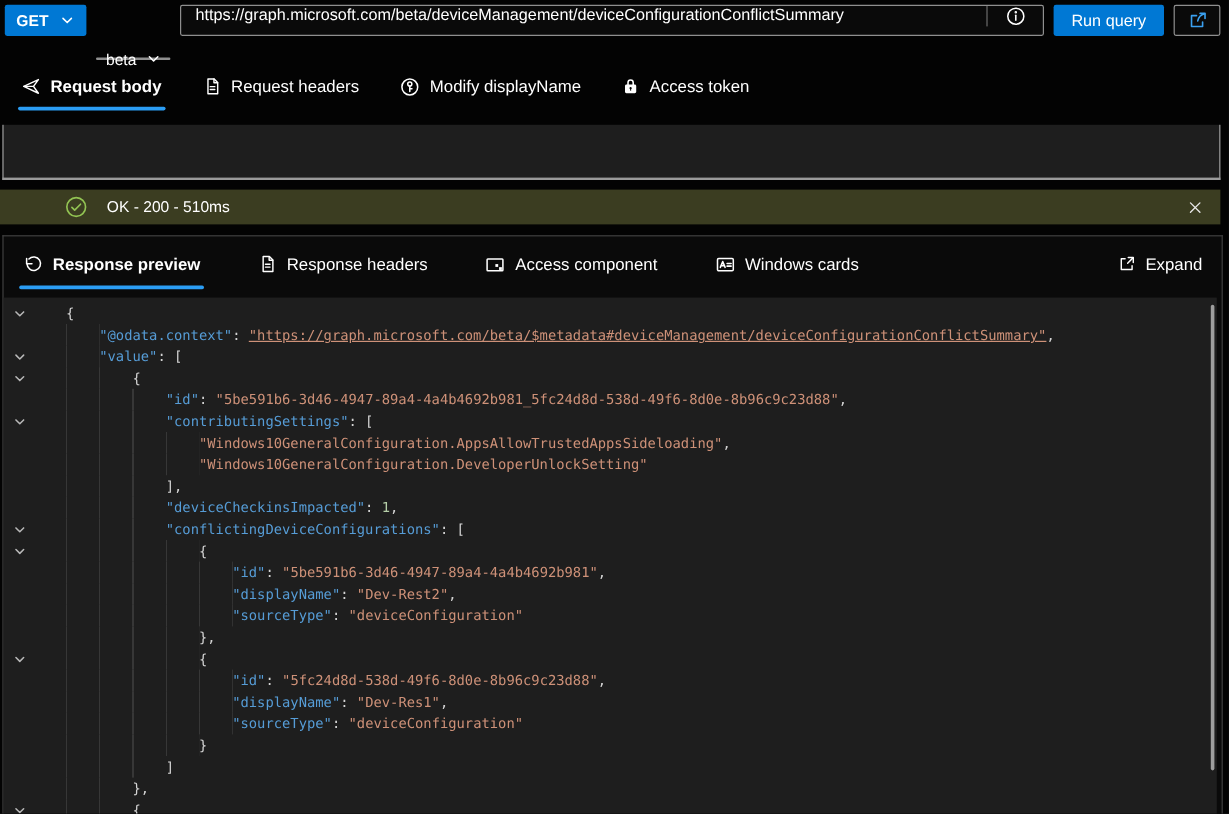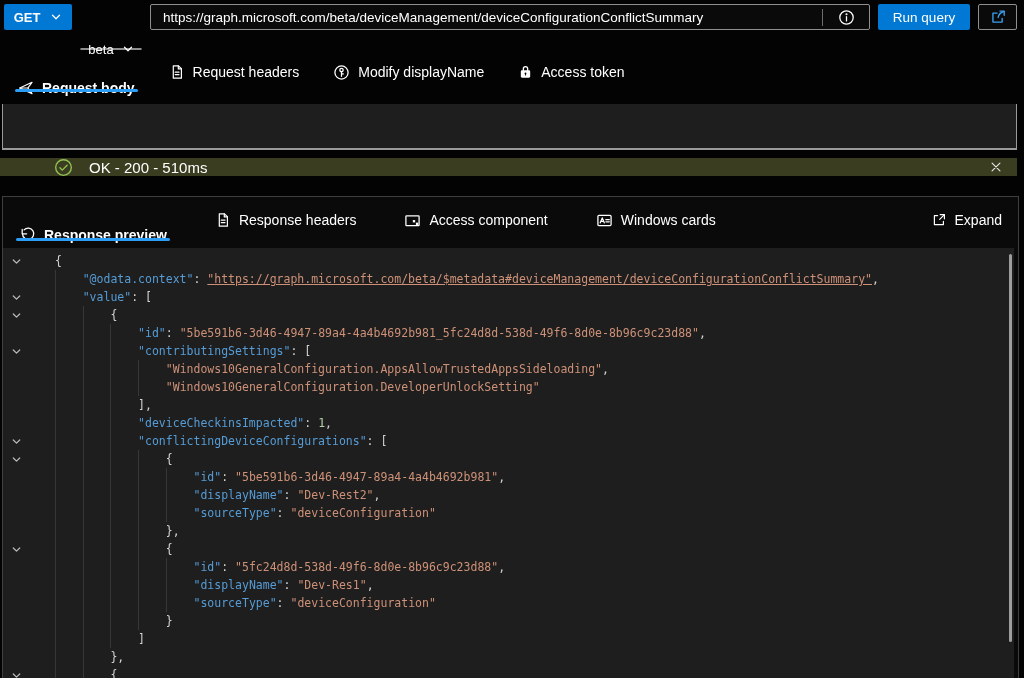--- a/index.html
+++ b/index.html
@@ -11,43 +11,43 @@
   }
   .icn{display:inline-flex;align-items:center;justify-content:center;flex:none;}
   .icn svg{display:block;}
 
   
   .topbar{position:absolute;top:4px;left:4px;right:7px;height:26px;display:flex;gap:8px;}
   .btn-method{width:68px;background:#0078d4;border-radius:2px;display:flex;align-items:center;
     justify-content:center;gap:10px;font-size:13px;font-weight:600;cursor:pointer;}
   .dd-version{width:60px;background:#0a0a0a;border:1px solid #8f8f8f;border-radius:2px;display:flex;
     align-items:center;justify-content:center;gap:8px;font-size:13px;cursor:pointer;margin-top:44px;}
-  .url-box{flex:1;background:#0a0a0a;border:1px solid #8f8f8f;border-radius:2px;display:flex;align-items:center;min-width:0;}
+  .url-box{flex:1;background:#0a0a0a;border:1px solid #8f8f8f;border-radius:2px;display:flex;align-items:flex-start;min-width:0;}
   .url-text{flex:1;display:flex;align-items:center;padding:0 12px;font-size:13.5px;white-space:nowrap;overflow:hidden;min-width:0;}
   .url-info{width:46px;display:flex;align-items:center;justify-content:center;border-left:1px solid #6d6d6d;cursor:pointer;}
   .btn-run{width:92px;background:#0078d4;border-radius:2px;display:flex;align-items:center;
     justify-content:center;font-size:13.5px;cursor:pointer;}
   .btn-share{width:37px;border:1px solid #8f8f8f;border-radius:2px;display:flex;align-items:center;
     justify-content:center;cursor:pointer;background:#0a0a0a;}
 
   
   .tabsrow{position:absolute;top:48px;left:4px;right:7px;height:48px;display:flex;gap:34px;
     padding-left:14px;align-items:center;}
   .tab{display:flex;align-items:center;gap:8px;font-size:14px;position:relative;height:100%;cursor:pointer;}
-  .tab.sel{font-weight:700;align-items:flex-end;}
+  .tab.sel{font-weight:700;}
   .tab.sel::after{content:"";position:absolute;left:-3px;right:-3px;bottom:4px;height:3px;
     background:#2b9df4;border-radius:2px;}
 
   
   .reqbody{position:absolute;top:104px;left:2px;right:7px;height:44px;background:#1e1e1e;
     border:1px solid #9a9a9a;border-top:none;border-bottom-width:2px;}
 
   
-  .statusbar{position:absolute;top:158px;left:0;right:7px;height:18px;background:#3b3d21;
-    display:flex;align-items:center;padding-left:54px;gap:16px;font-size:15px;}
+  .statusbar{position:absolute;top:158px;left:0;right:7px;height:29px;background:#3b3d21;
+    display:flex;align-items:center;padding-left:54px;gap:16px;font-size:13px;}
   .status-close{position:absolute;right:14px;top:0;bottom:0;display:flex;align-items:center;cursor:pointer;}
 
   
   .response{position:absolute;top:196px;left:2px;right:5px;bottom:0;border:1px solid #3f3f3f;
     border-bottom:none;background:#0a0a0a;}
   .resp-tabs{height:46px;display:flex;gap:48px;padding-left:16px;padding-right:16px;align-items:center;}
   .resp-tabs .tab.sel::after{bottom:2px;}
   .tab-expand{margin-left:auto;display:flex;align-items:center;gap:8px;font-size:14px;cursor:pointer;}
 
   

